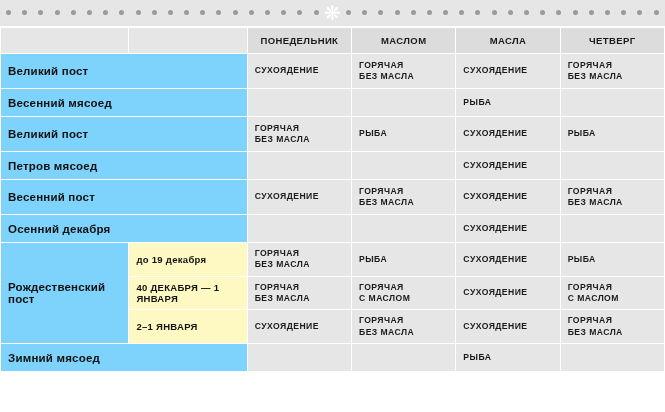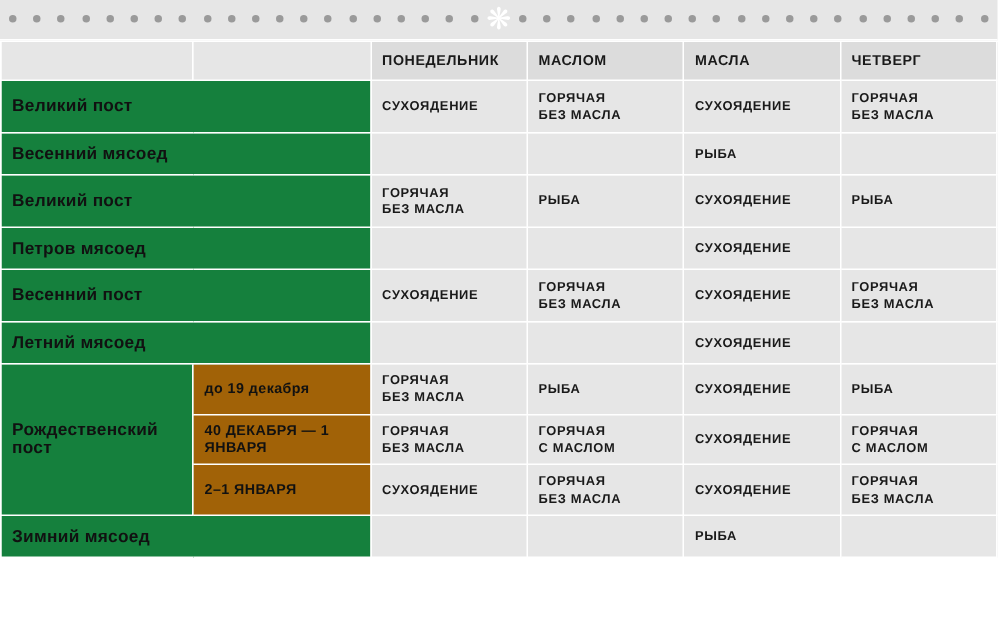--- a/index.html
+++ b/index.html
@@ -80,36 +80,36 @@
   .col-name   { width: 128px; }
   .col-sub    { width: 118px; }
   .col-day    { width: 104px; }
 
   thead td {
     background: #dcdcdc;
     height: 26px;
     font-size: 9.5px;
     font-weight: bold;
     letter-spacing: 0.4px;
-    text-align: left;
+    text-align: center;
     color: #1a1a1a;
   }
   thead td.blank-head {
     background: #e6e6e6;
   }
 
   td.rowname {
-    background: #15803d;
+    background: #7dd3fc;
     font-size: 11.5px;
     font-weight: bold;
     color: #111;
     letter-spacing: 0.2px;
   }
   td.subname {
-    background: #a16207;
+    background: #fef9c3;
     font-size: 9.5px;
     font-weight: bold;
     letter-spacing: 0.3px;
     color: #111;
   }
   td.cell {
     background: #e6e6e6;
     font-size: 8.6px;
     font-weight: bold;
     letter-spacing: 0.45px;
@@ -260,21 +260,21 @@
           </td>
           <td class="cell">
             <span class="cellline">СУХОЯДЕНИЕ</span>
           </td>
           <td class="cell">
             <span class="cellline">ГОРЯЧАЯ</span>
             <span class="cellline">БЕЗ МАСЛА</span>
           </td>
         </tr>
         <tr class="short">
-          <td class="rowname" colspan="2">Летний мясоед</td>
+          <td class="rowname" colspan="2">Осенний декабря</td>
           <td class="cell empty"></td>
           <td class="cell empty"></td>
           <td class="cell">
             <span class="cellline">СУХОЯДЕНИЕ</span>
           </td>
           <td class="cell empty"></td>
         </tr>
         <tr class="sub">
           <td class="rowname" rowspan="3">Рождественский пост</td>
           <td class="subname">до 19 декабря</td>

